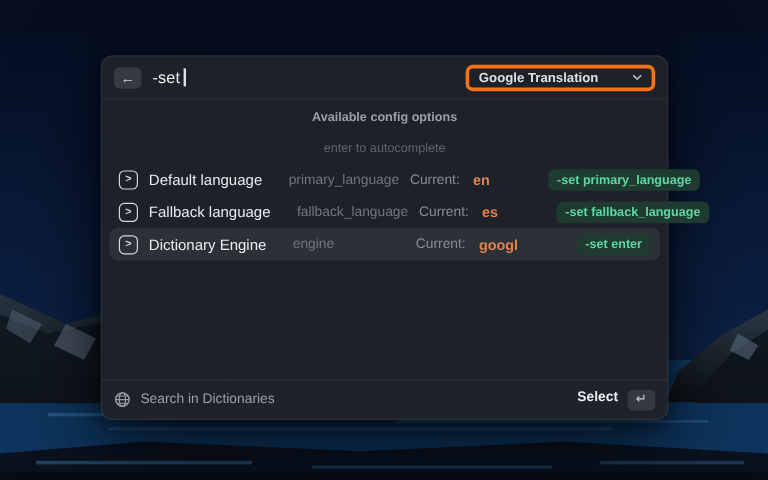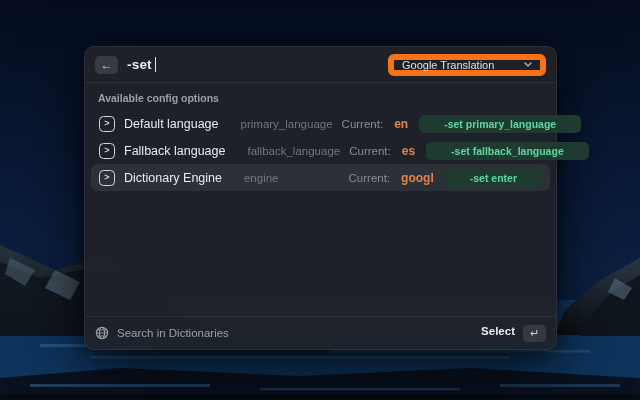--- a/index.html
+++ b/index.html
@@ -31,35 +31,36 @@
     border-bottom:1px solid rgba(255,255,255,0.07);
   }
   .back-btn {
     width:23px; height:18px; border-radius:5px;
     background:#363a41; color:#cdd1d6;
     display:flex; align-items:center; justify-content:center;
     font-size:12px; line-height:1; cursor:default;
   }
   .search-input {
     flex:1; display:flex; align-items:flex-end;
-    color:#eceef0; font-size:13.5px; font-weight:700; letter-spacing:0.2px;
+    color:#eceef0; font-size:13.5px; font-weight:400; letter-spacing:0.2px;
   }
   .caret { display:inline-block; width:1.5px; height:15px; background:#dfe2e6; margin-left:3px; }
   .dropdown {
     height:22px; min-width:158px;
-    border:6px solid #f97316; border-radius:6px;
+    border:3px solid #f97316; border-radius:6px;
     display:flex; align-items:center; justify-content:space-between;
     padding:0 8px; gap:12px;
-    color:#dde0e3; font-size:11px; font-weight:400;
+    color:#dde0e3; font-size:11px; font-weight:700;
   }
   .chev { width:8px; height:5px; display:block; }
 
   .section-header {
     display:flex; align-items:center; gap:14px;
     padding:9px 13px 6px 13px;
+    flex-direction:column;
   }
   .section-title { font-size:10.5px; font-weight:700; color:var(--c-section,#9aa0a8); }
   .section-hint  { font-size:10.5px; color:#5e646d; }
 
   .rows { padding:0 6px; }
   .row {
     height:27px; display:flex; align-items:center;
     padding:0 8px; gap:9px; border-radius:7px;
   }
   .row.selected { background:var(--c-highlight,#2c3037); }
@@ -70,21 +71,21 @@
     color:#d4d7db; font-size:9px; font-weight:700; line-height:1;
   }
   .row-title { font-size:12.5px; font-weight:500; color:#e9ebee; white-space:nowrap; }
   .row-sub   { font-size:11.5px; color:#70767f; margin-left:13px; white-space:nowrap; }
   .row-right { margin-left:auto; display:flex; align-items:center; gap:11px; }
   .cur-label { font-size:11.5px; color:#878d96;text-align:right; }
   .cur-value { font-size:12px; font-weight:600; color:var(--c-accent,#e08449); }
   .tag {
     font-size:10.5px; font-weight:600;
     color:var(--c-green,#5ed8a1); background:var(--c-greenbg,#1e3a31);
-    padding:3px 25px; border-radius:5px; white-space:nowrap;
+    padding:3px 7px; border-radius:5px; white-space:nowrap;margin-left:38px;
   }
 
   .spacer { flex:1; }
 
   .footer {
     flex:0 0 25px; height:25px;
     border-top:1px solid rgba(255,255,255,0.07);
     display:flex; align-items:center;
     padding:16px 10px; gap:8px;
   }
@@ -158,20 +159,21 @@
     <div class="dropdown">
       <span>Google Translation</span>
       <svg class="chev" viewBox="0 0 8 5">
           <path d="M1 1l3 3 3-3" fill="none" stroke="#aeb3b9" stroke-width="1.4" stroke-linecap="round" stroke-linejoin="round"></path>
         </svg>
     </div>
   </div>
 
   <div class="section-header">
     <span class="section-title">Available config options</span>
+    <span class="section-hint">enter to autocomplete</span>
   </div>
 
   <div class="rows">
 
     <div class="row">
       <div class="row-icon">
           <span>&gt;</span>
         </div>
       <span class="row-title">Default language</span>
       <span class="row-sub">primary_language</span>

